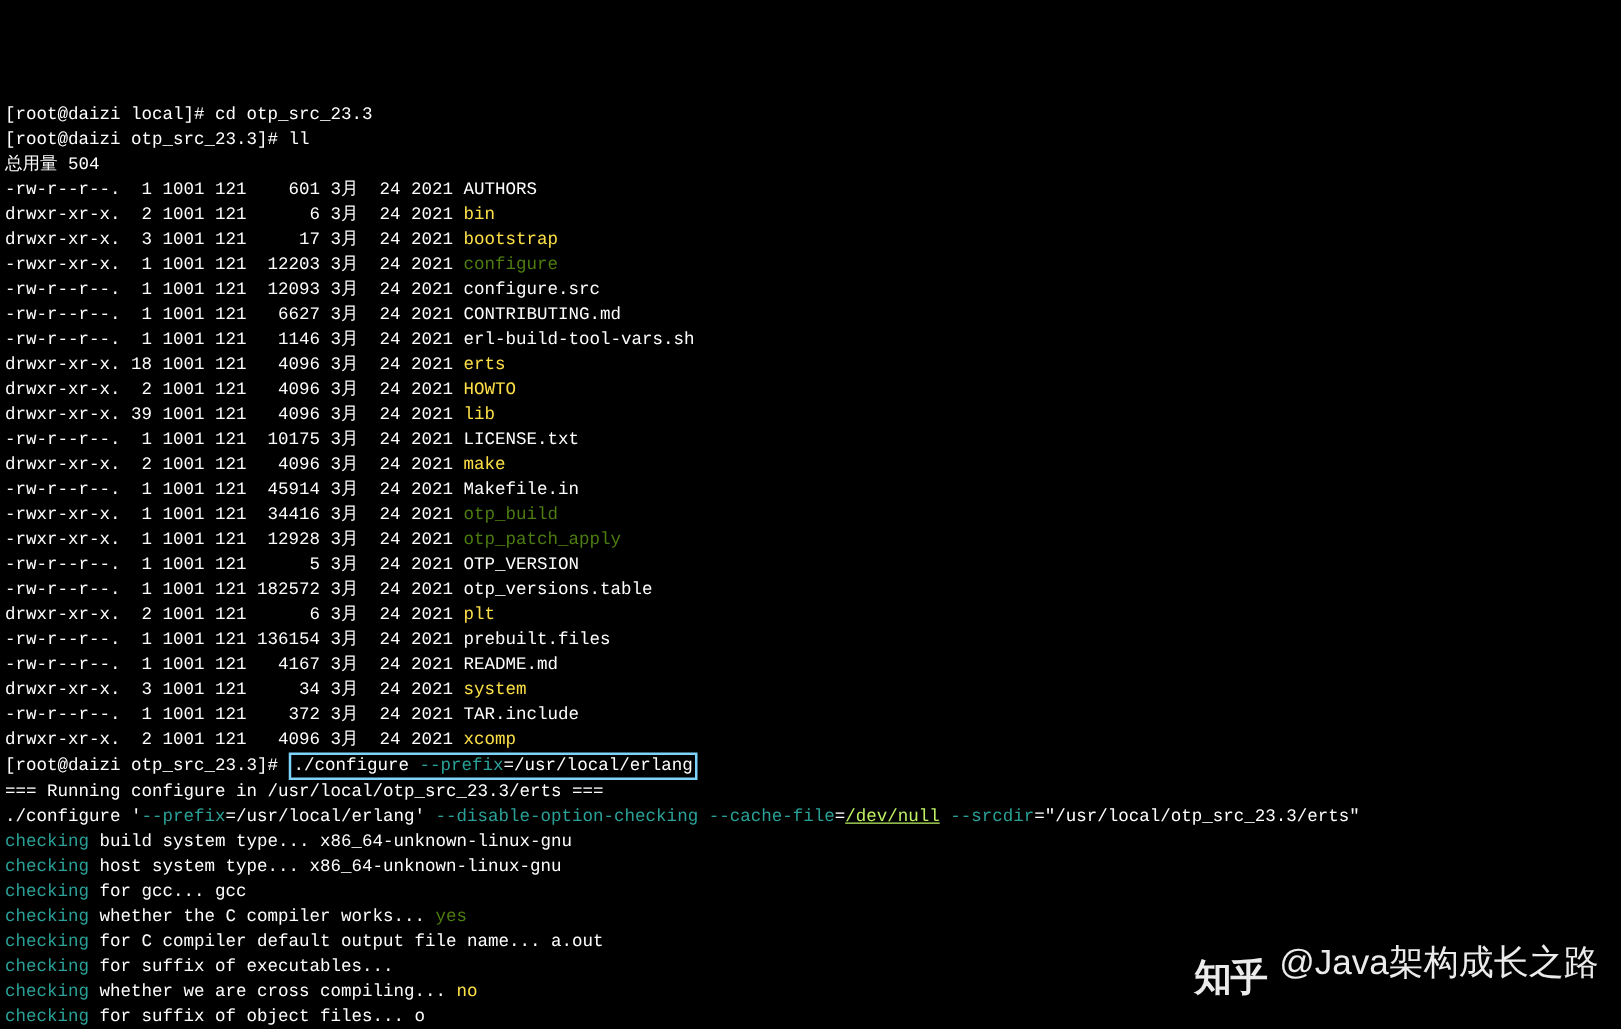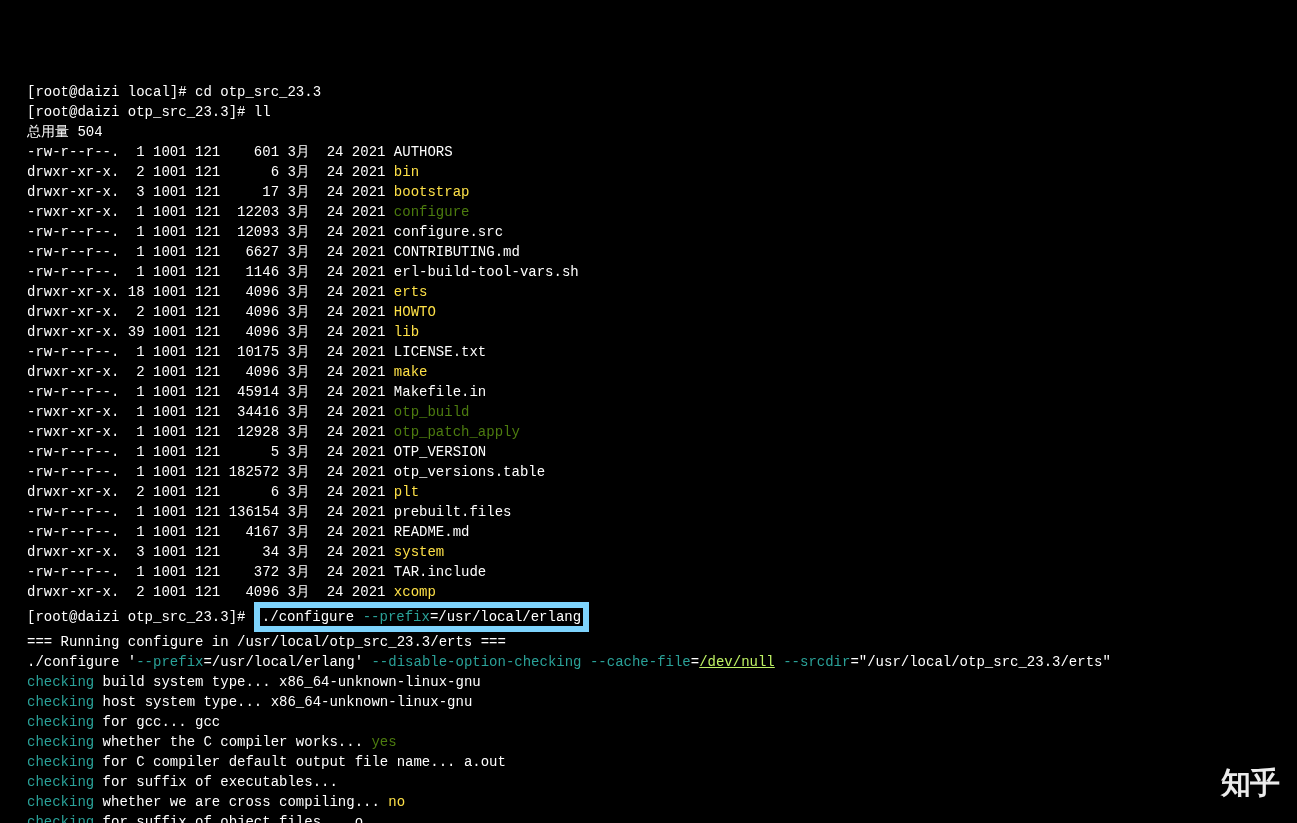--- a/index.html
+++ b/index.html
@@ -9,28 +9,28 @@
     font-family: "Consolas", "Monaco", "Courier New", monospace;
     font-size: 14px;
     line-height: 20px;
     padding: 2px 4px;
     white-space: pre;
     overflow: hidden;
     width: 1297px;
     height: 823px;
     position: relative;
   }
-  .line { white-space: pre; margin-left: 23px; }
+  .line { white-space: pre; }
   .cyan { color: #2aa198; }
   .blue { color: #fde047; }
   .green { color: #4d7c0f; }
   .red { color: #fde047; }
   .mag { color: #bef264; text-decoration: underline; }
   .boxed {
-    border: 6px solid #7dd3fc;
+    border: 2px solid #7dd3fc;
     padding: 0 2px;
     display: inline-block;
     line-height: 18px;
   }
   .watermark {
     position: absolute;
     right: 18px;
     bottom: 30px;
     color: rgba(255,255,255,0.92);
     font-family: -apple-system, "PingFang SC", "Microsoft YaHei", sans-serif;
@@ -50,16 +50,17 @@
 </style>
 </head>
 <body>
 
 
 
 <div id="term"><div class="line">[root@daizi local]# cd otp_src_23.3</div><div class="line">[root@daizi otp_src_23.3]# ll</div><div class="line">总用量 504</div><div class="line">-rw-r--r--.  1 1001 121    601 3月  24 2021 AUTHORS</div><div class="line">drwxr-xr-x.  2 1001 121      6 3月  24 2021 <span class="blue">bin</span></div><div class="line">drwxr-xr-x.  3 1001 121     17 3月  24 2021 <span class="blue">bootstrap</span></div><div class="line">-rwxr-xr-x.  1 1001 121  12203 3月  24 2021 <span class="green">configure</span></div><div class="line">-rw-r--r--.  1 1001 121  12093 3月  24 2021 configure.src</div><div class="line">-rw-r--r--.  1 1001 121   6627 3月  24 2021 CONTRIBUTING.md</div><div class="line">-rw-r--r--.  1 1001 121   1146 3月  24 2021 erl-build-tool-vars.sh</div><div class="line">drwxr-xr-x. 18 1001 121   4096 3月  24 2021 <span class="blue">erts</span></div><div class="line">drwxr-xr-x.  2 1001 121   4096 3月  24 2021 <span class="blue">HOWTO</span></div><div class="line">drwxr-xr-x. 39 1001 121   4096 3月  24 2021 <span class="blue">lib</span></div><div class="line">-rw-r--r--.  1 1001 121  10175 3月  24 2021 LICENSE.txt</div><div class="line">drwxr-xr-x.  2 1001 121   4096 3月  24 2021 <span class="blue">make</span></div><div class="line">-rw-r--r--.  1 1001 121  45914 3月  24 2021 Makefile.in</div><div class="line">-rwxr-xr-x.  1 1001 121  34416 3月  24 2021 <span class="green">otp_build</span></div><div class="line">-rwxr-xr-x.  1 1001 121  12928 3月  24 2021 <span class="green">otp_patch_apply</span></div><div class="line">-rw-r--r--.  1 1001 121      5 3月  24 2021 OTP_VERSION</div><div class="line">-rw-r--r--.  1 1001 121 182572 3月  24 2021 otp_versions.table</div><div class="line">drwxr-xr-x.  2 1001 121      6 3月  24 2021 <span class="blue">plt</span></div><div class="line">-rw-r--r--.  1 1001 121 136154 3月  24 2021 prebuilt.files</div><div class="line">-rw-r--r--.  1 1001 121   4167 3月  24 2021 README.md</div><div class="line">drwxr-xr-x.  3 1001 121     34 3月  24 2021 <span class="blue">system</span></div><div class="line">-rw-r--r--.  1 1001 121    372 3月  24 2021 TAR.include</div><div class="line">drwxr-xr-x.  2 1001 121   4096 3月  24 2021 <span class="blue">xcomp</span></div><div class="line">[root@daizi otp_src_23.3]# <span class="boxed">./configure <span class="cyan">--prefix</span>=/usr/local/erlang</span></div><div class="line">=== Running configure in /usr/local/otp_src_23.3/erts ===</div><div class="line">./configure '<span class="cyan">--prefix</span>=/usr/local/erlang' <span class="cyan">--disable-option-checking</span> <span class="cyan">--cache-file</span>=<span class="mag">/dev/null</span> <span class="cyan">--srcdir</span>="/usr/local/otp_src_23.3/erts"</div><div class="line"><span class="cyan">checking</span> build system type... x86_64-unknown-linux-gnu</div><div class="line"><span class="cyan">checking</span> host system type... x86_64-unknown-linux-gnu</div><div class="line"><span class="cyan">checking</span> for gcc... gcc</div><div class="line"><span class="cyan">checking</span> whether the C compiler works... <span class="green">yes</span></div><div class="line"><span class="cyan">checking</span> for C compiler default output file name... a.out</div><div class="line"><span class="cyan">checking</span> for suffix of executables...</div><div class="line"><span class="cyan">checking</span> whether we are cross compiling... <span class="red">no</span></div><div class="line"><span class="cyan">checking</span> for suffix of object files... o</div></div>
 
 <div class="watermark">
   <span class="zh-logo">知乎</span>
+  <span>@Java架构成长之路</span>
 </div>
 
 
 
 
 </body></html>

